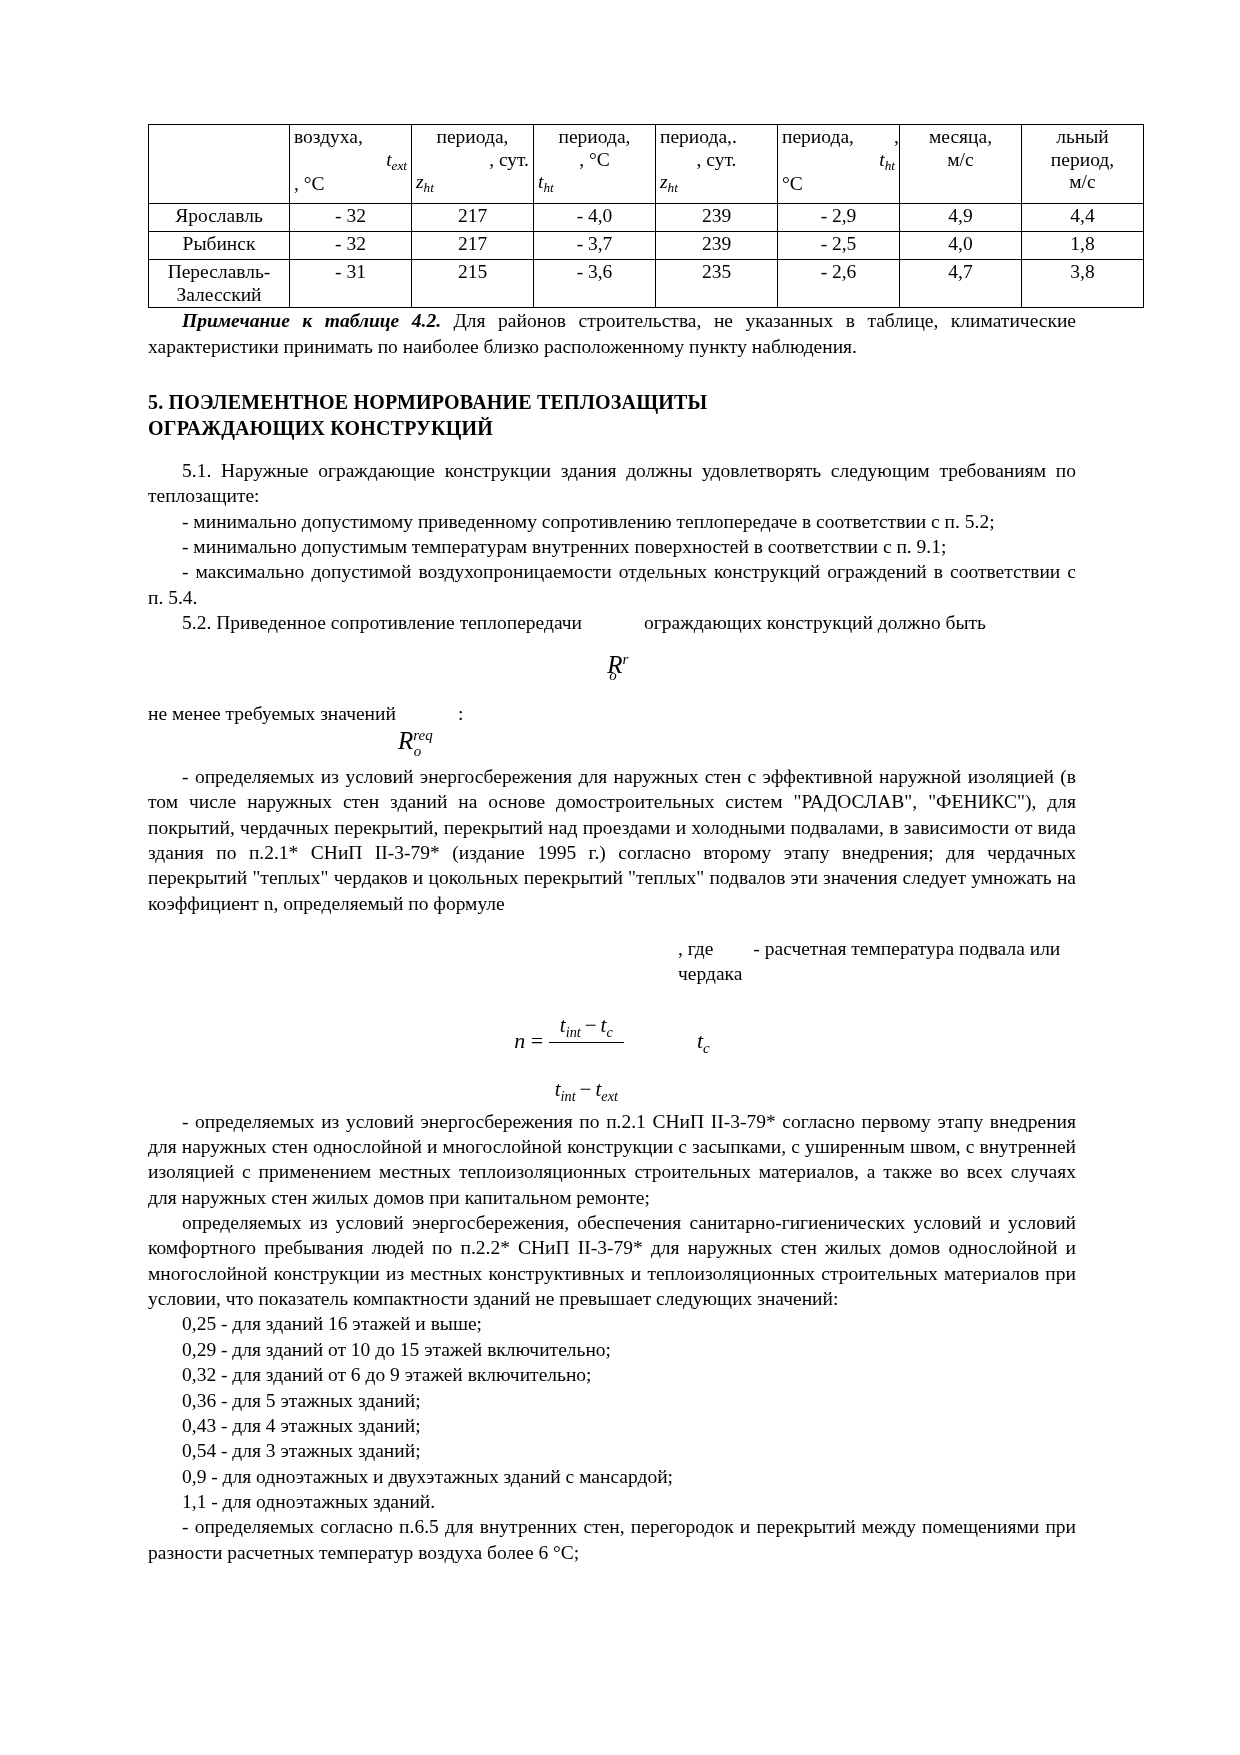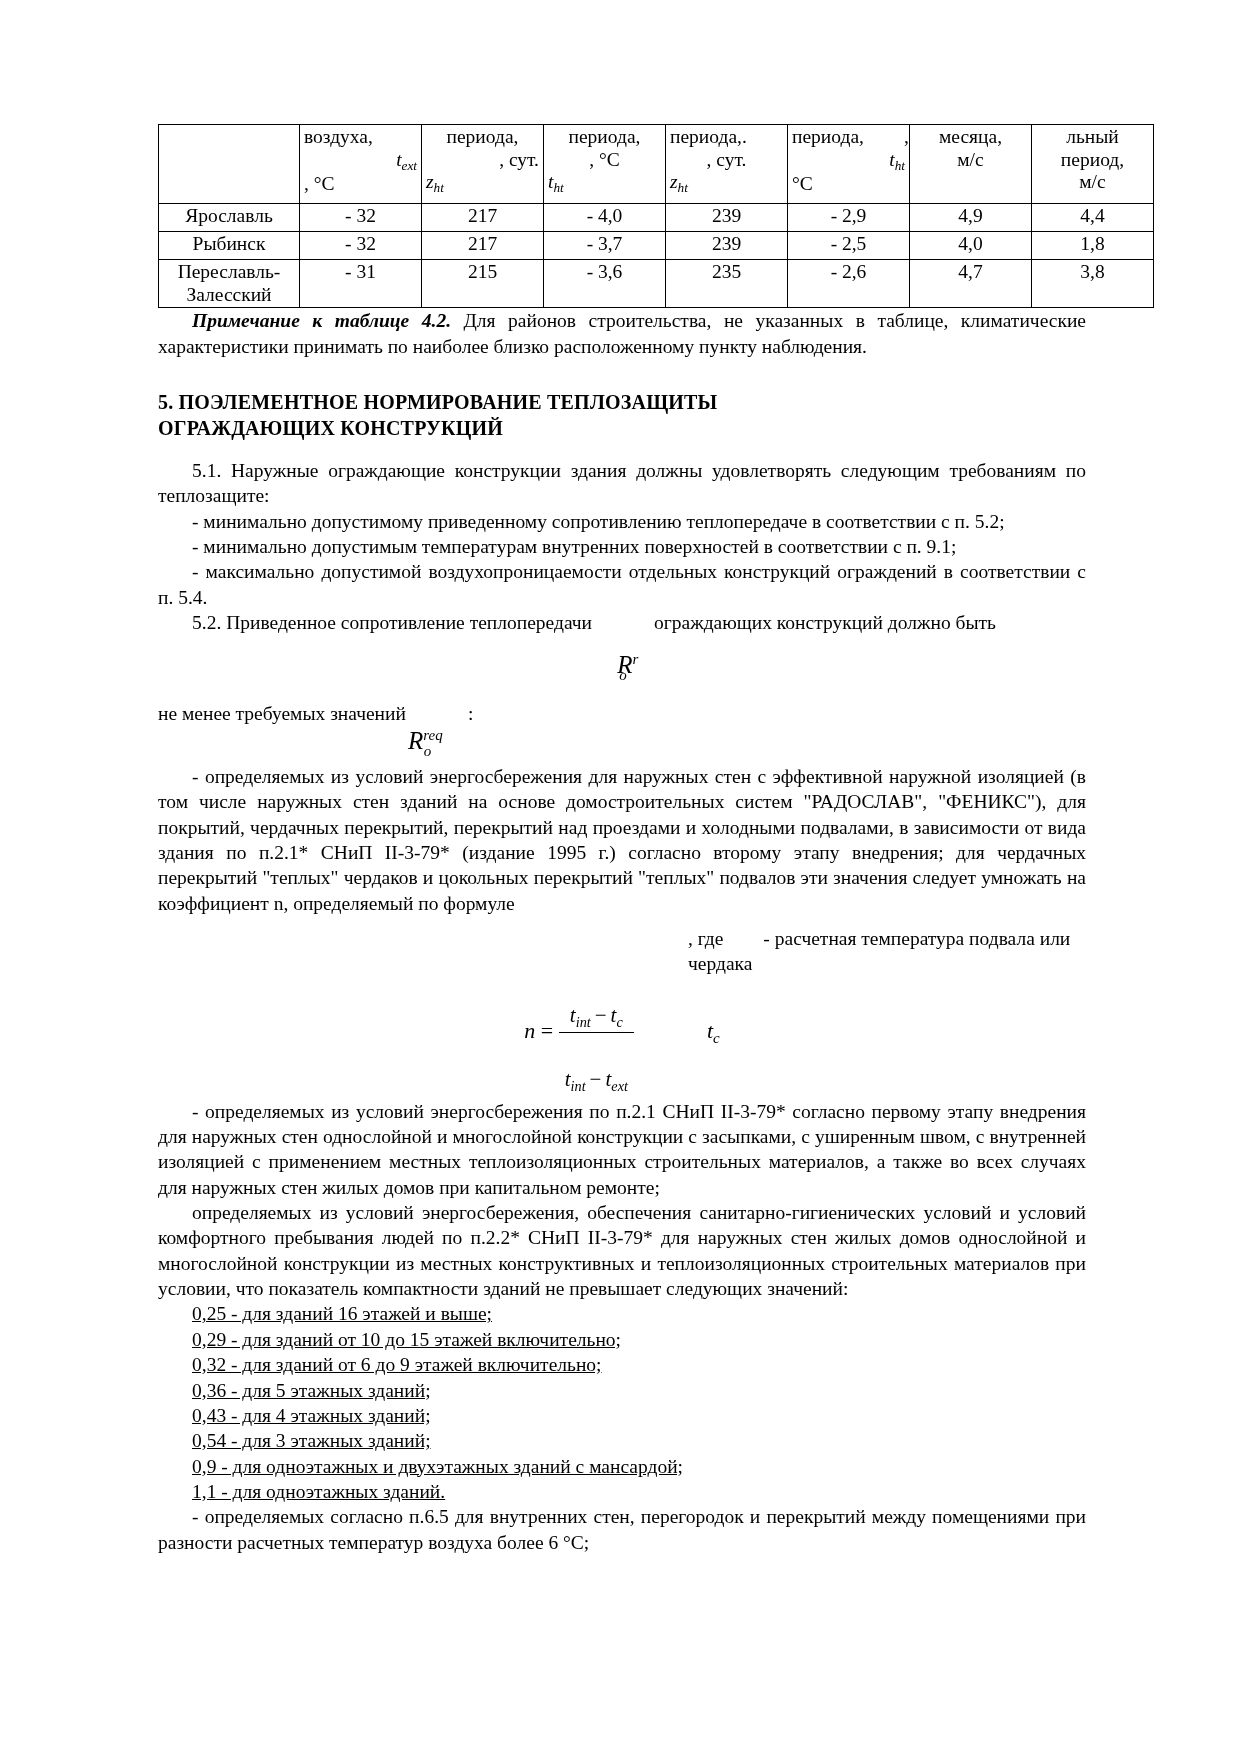--- a/index.html
+++ b/index.html
@@ -4,21 +4,21 @@
 <style>
   html, body { margin:0; padding:0; }
   body {
     width:1240px; height:1755px;
     background:#ffffff;
     font-family:"Liberation Serif", serif;
     color:#000000;
     -webkit-font-smoothing:antialiased;
   }
   .page { position:relative; width:1240px; height:1755px; padding:0; box-sizing:border-box; }
-  .content { position:absolute; left:158px; top:124px; width:928px; }
+  .content { position:absolute; left:148px; top:124px; width:928px; }
 
   
   table.climate {
     border-collapse:collapse;
     width:928px;
     table-layout:fixed;
     font-size:19.5px;
     line-height:1.16;
   }
   table.climate td, table.climate th {
@@ -75,21 +75,21 @@
   .frac-wrap { display:inline-block; vertical-align:middle; text-align:center; }
   .frac-num, .frac-den { display:block; padding:0 6px; font-style:italic; font-size:21px; white-space:nowrap;margin-top:32px; }
   .frac-num { border-bottom:1.4px solid #000; padding-bottom:2px; }
   .frac-den { padding-top:2px; }
   .nfrac-row { font-size:22px; font-style:italic; }
   .eq { font-style:normal; }
 
   .inline-gap { display:inline-block; width:62px; }
   .inline-gap-sm { display:inline-block; width:40px; }
 
-  ul.vals { list-style:none; margin:0; padding:0;text-decoration:underline; }
+  ul.vals { list-style:none; margin:0; padding:0; }
   ul.vals li { font-size:19.5px; line-height:1.30; text-indent:34px; text-align:left; }
 </style>
 </head>
 <body>
 
 <div class="page">
   <div class="content">
 
     <table class="climate">
       <thead>
@@ -215,21 +215,21 @@
     <div class="formula-line" style="text-align:left; padding-left:250px; margin-top:1px;">
       <span class="formula-ro">
         <span class="fR">R</span><span class="fsup">req</span><span class="fsub2">o</span>
       </span>
     </div>
 
     <div class="gap-xs"></div>
 
     <p class="body ind">- определяемых из условий энергосбережения для наружных стен с эффективной наружной изоляцией (в том числе наружных стен зданий на основе домостроительных систем "РАДОСЛАВ", "ФЕНИКС"), для покрытий, чердачных перекрытий, перекрытий над проездами и холодными подвалами, в зависимости от вида здания по п.2.1* СНиП II-3-79* (издание 1995 г.) согласно второму этапу внедрения; для чердачных перекрытий "теплых" чердаков и цокольных перекрытий "теплых" подвалов эти значения следует умножать на коэффициент n, определяемый по формуле</p>
 
-    <p class="body" style="text-align:left; margin-top:10px; padding-left:530px;font-family:Liberation Serif, serif;">
+    <p class="body" style="text-align:left; margin-top:20px; padding-left:530px;font-family:Liberation Serif, serif;">
       <span>, где</span><span class="inline-gap-sm"></span><span>- расчетная температура подвала или чердака</span>
     </p>
 
     <div class="formula-line nfrac-row" style="margin-top:-6px;">
       <span class="mi">n</span>
       <span class="eq">=</span>
       <span class="frac-wrap">
         <span class="frac-num"><i class="mi">t</i><span class="sub">int</span><span class="eq" style="margin:0 4px;">−</span><i class="mi">t</i><span class="sub">c</span></span>
         <span class="frac-den"><i class="mi">t</i><span class="sub">int</span><span class="eq" style="margin:0 4px;">−</span><i class="mi">t</i><span class="sub">ext</span></span>
       </span>

